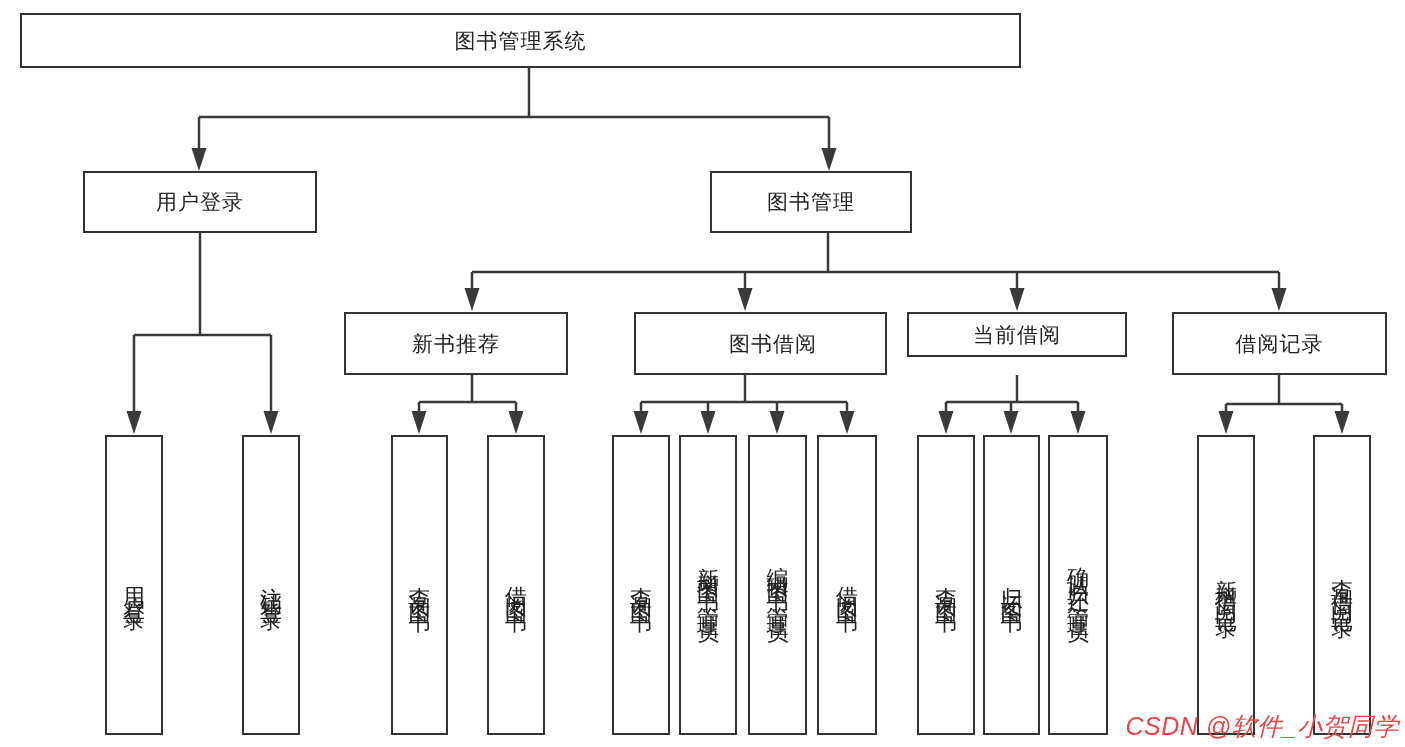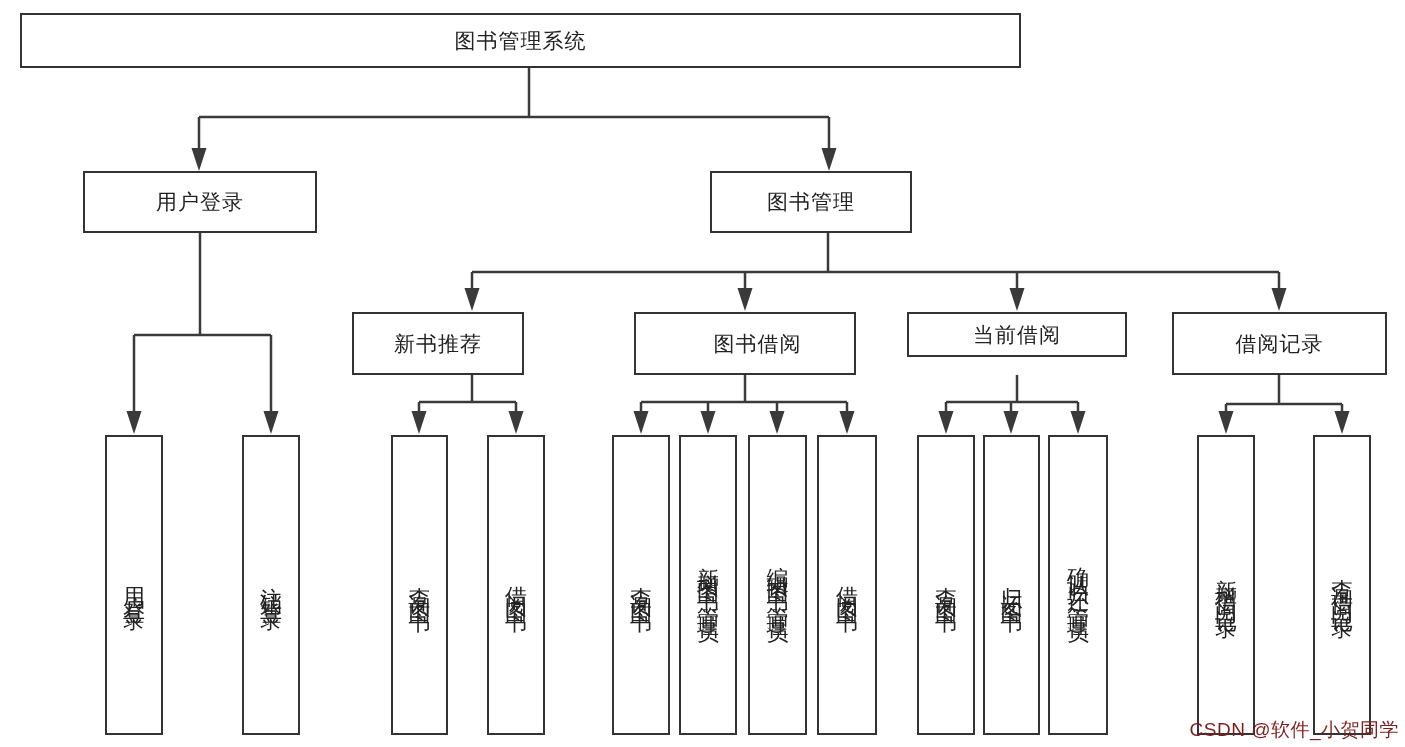--- a/index.html
+++ b/index.html
@@ -25,24 +25,25 @@
     text-orientation:mixed;
     font-size:22px;
     letter-spacing:8px;
     line-height:1;
     white-space:nowrap;
     color:#222222;
   }
   .watermark {
     position:absolute;
     right:6px; bottom:4px;
-    font-size:19px;
-    color:#7f1d1d;
+    font-size:25px;
+    color:#ef4444;
     letter-spacing:0.5px;
     white-space:nowrap;
+    font-style:italic;
   }
 </style>
 </head>
 <body>
 
 <div class="stage">
 
   <svg class="connectors" viewBox="0 0 1405 747" xmlns="http://www.w3.org/2000/svg">
     <g stroke="#3a3a3a" stroke-width="2.5" fill="none">
       <path d="M529 68 V117
@@ -100,22 +101,22 @@
       <polygon points="1218.5,411 1233.5,411 1226,434"></polygon>
       <polygon points="1334.5,411 1349.5,411 1342,434"></polygon>
     </g>
   </svg>
 
   <div class="box hbox" style="left:20px; top:13px; width:1001px; height:55px;">图书管理系统</div>
 
   <div class="box hbox" style="left:83px; top:171px; width:234px; height:62px;">用户登录</div>
   <div class="box hbox" style="left:710px; top:171px; width:202px; height:62px;">图书管理</div>
 
-  <div class="box hbox" style="left:352px; top:312px; width:172px; height:63px;font-family:Liberation Serif, serif;">新书推荐</div>
-  <div class="box hbox" style="left:634px; top:312px; width:222px; height:63px;padding-left:25px;">图书借阅</div>
+  <div class="box hbox" style="left:344px; top:312px; width:224px; height:63px;font-family:Liberation Serif, serif;">新书推荐</div>
+  <div class="box hbox" style="left:634px; top:312px; width:253px; height:63px;padding-left:25px;">图书借阅</div>
   <div class="box hbox" style="left:907px; top:312px; width:220px; height:45px;">当前借阅</div>
   <div class="box hbox" style="left:1172px; top:312px; width:215px; height:63px;">借阅记录</div>
 
   <div class="box" style="left:105px; top:435px; width:58px; height:300px;">
     <span class="vtext">用户登录</span>
   </div>
   <div class="box" style="left:242px; top:435px; width:58px; height:300px;">
     <span class="vtext">注销登录</span>
   </div>
 

